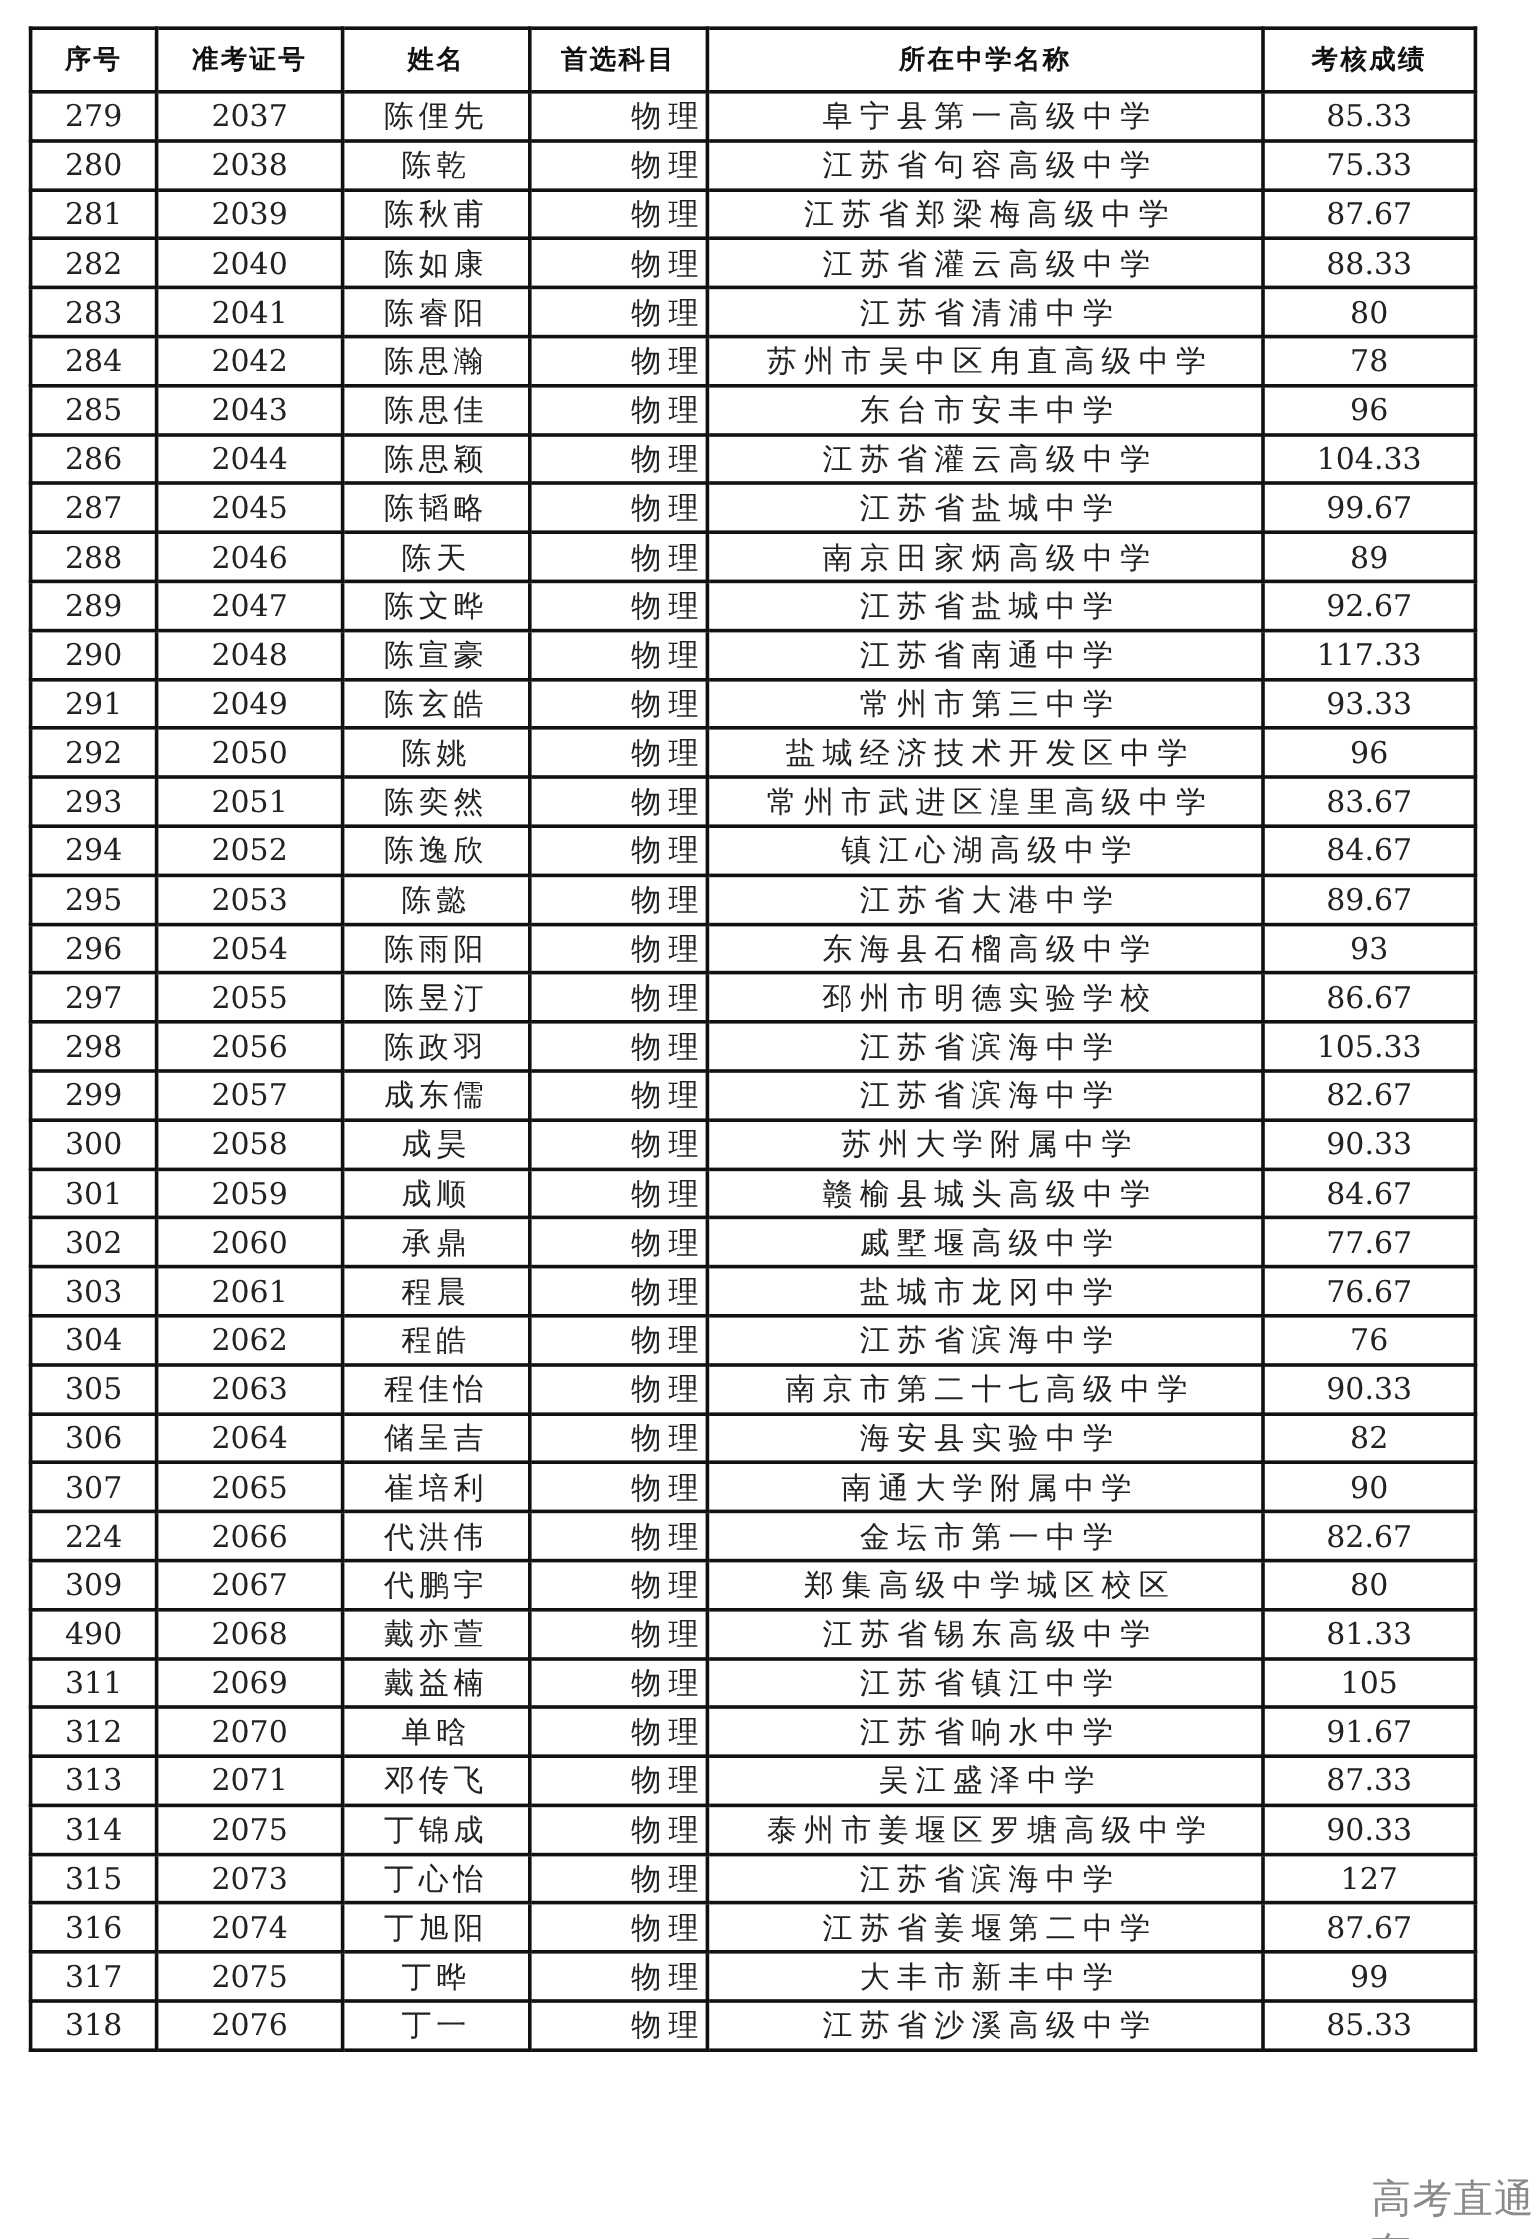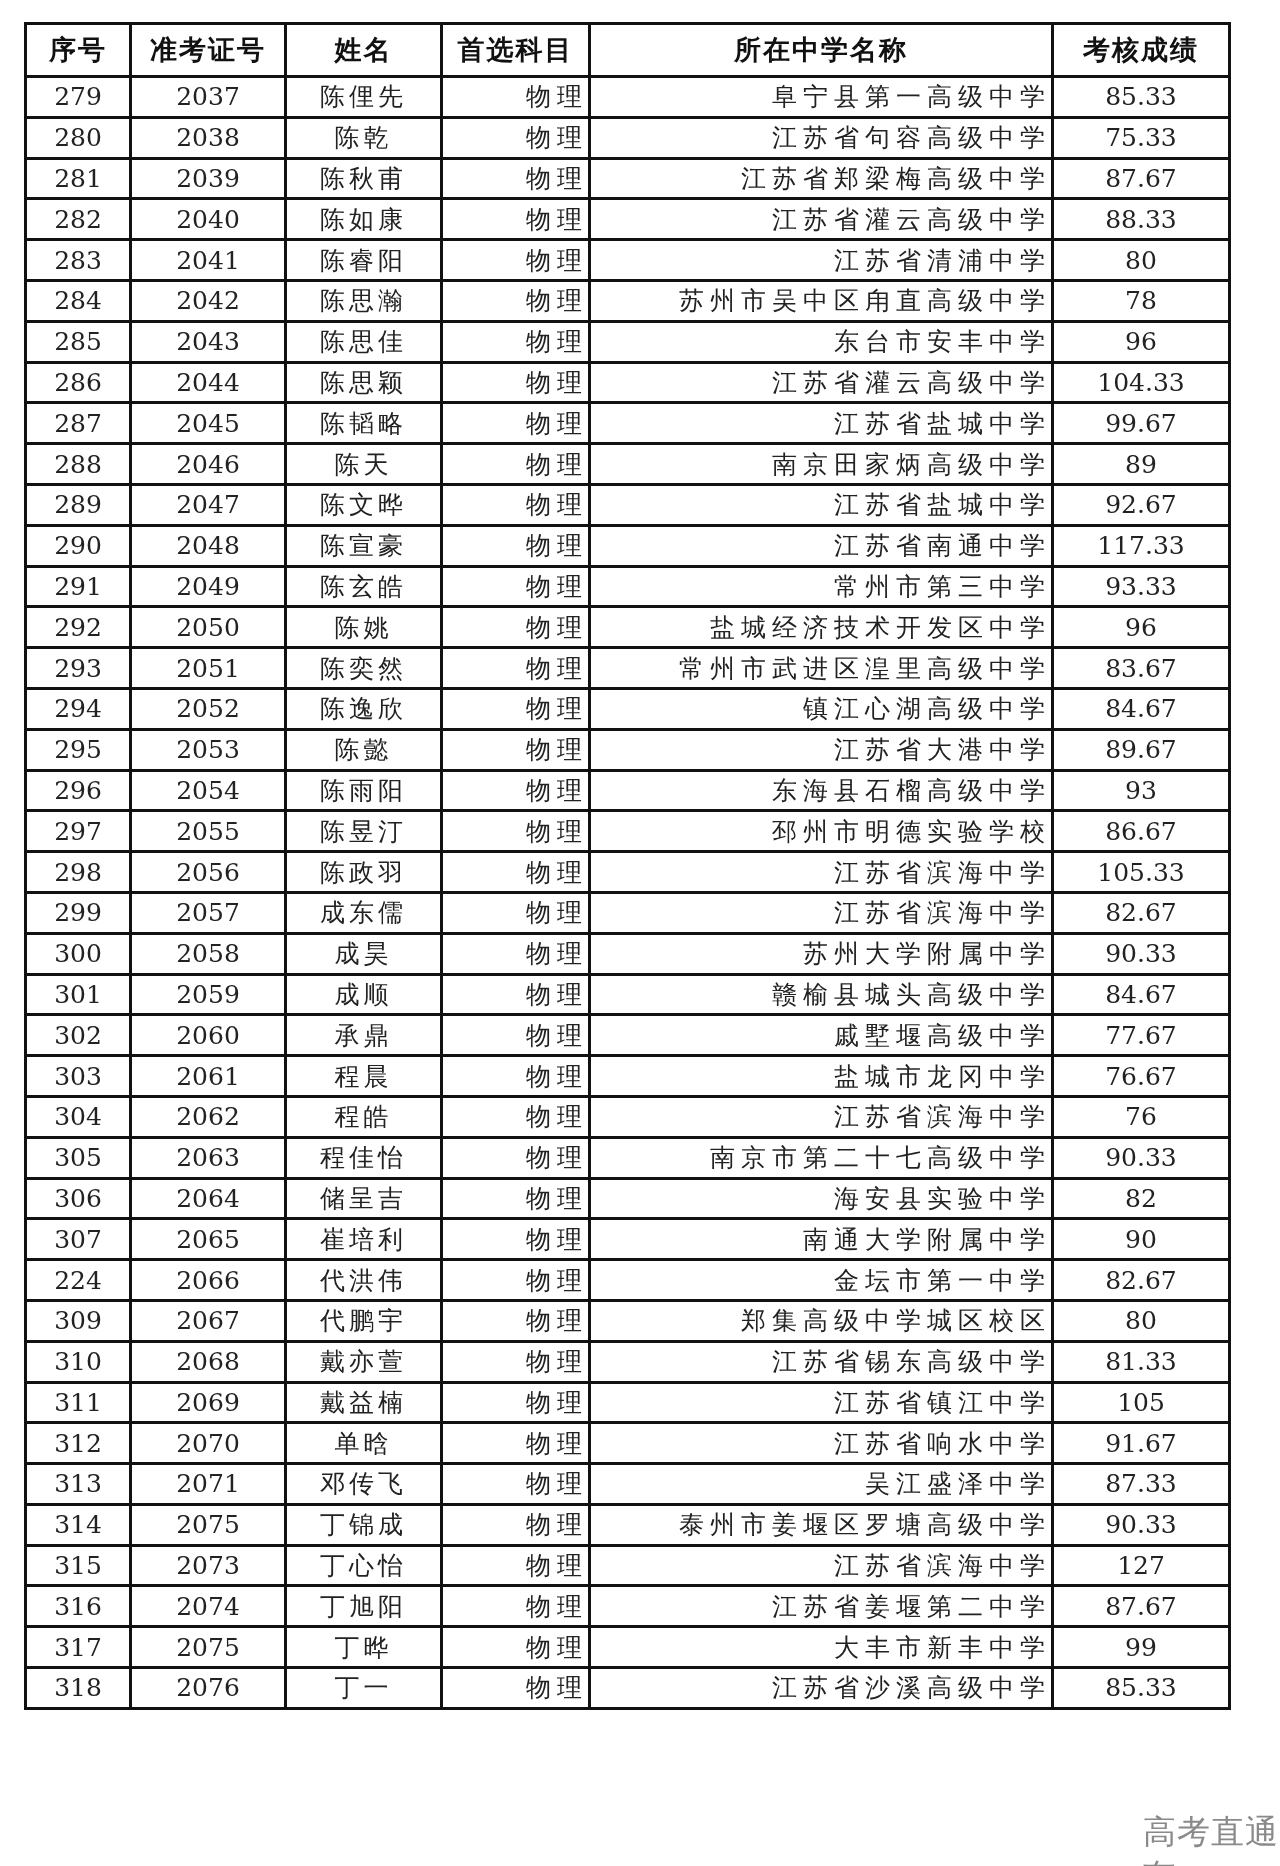--- a/index.html
+++ b/index.html
@@ -8,24 +8,24 @@
   .page { position:absolute; left:0; top:0; width:1280px; height:1866px; background:#fff; }
   table.roster { position:absolute; left:24px; top:22px; border-collapse:collapse;
                  table-layout:fixed; width:1204px; }
   table.roster col.c1 { width:105px; }
   table.roster col.c2 { width:155px; }
   table.roster col.c3 { width:156px; }
   table.roster col.c4 { width:148px; }
   table.roster col.c5 { width:463px; }
   table.roster col.c6 { width:177px; }
   table.roster th, table.roster td { border:3px solid #111; padding:0; overflow:hidden; white-space:nowrap; }
-  table.roster th { height:50px; font-weight:bold; font-size:27px; text-align:center;
+  table.roster th { height:50px; font-weight:bold; font-size:22px; text-align:center;
                     font-family:"DejaVu Sans", "Liberation Sans", sans-serif; letter-spacing:2px; color:#111; }
   table.roster td { height:37.8px; font-size:25px; text-align:center; color:#222; }
-  table.roster td.school { text-align:right; padding-left:8px; letter-spacing:6px;margin-top:24px; }
+  table.roster td.school { text-align:center; padding-left:8px; letter-spacing:6px;margin-top:24px; }
   table.roster td.name { letter-spacing:4px; }
   table.roster td.subject { letter-spacing:6px;text-align:right; }
   table.roster td.num { font-family:"DejaVu Serif", "Liberation Serif", serif; }
   .watermark { position:absolute; left:1143px; top:1810px; font-size:33px; color:#8a8a8a;
                font-family:"DejaVu Sans", "Liberation Sans", sans-serif; letter-spacing:1px; }
 </style>
 </head>
 <body>
 
 <div class="page">
@@ -291,21 +291,21 @@
         </tr>
         <tr>
           <td class="num">309</td>
           <td class="num">2067</td>
           <td class="name">代鹏宇</td>
           <td class="subject">物理</td>
           <td class="school">郑集高级中学城区校区</td>
           <td class="num">80</td>
         </tr>
         <tr>
-          <td class="num">310</td>
+          <td class="num">490</td>
           <td class="num">2068</td>
           <td class="name">戴亦萱</td>
           <td class="subject">物理</td>
           <td class="school">江苏省锡东高级中学</td>
           <td class="num">81.33</td>
         </tr>
         <tr>
           <td class="num">311</td>
           <td class="num">2069</td>
           <td class="name">戴益楠</td>

